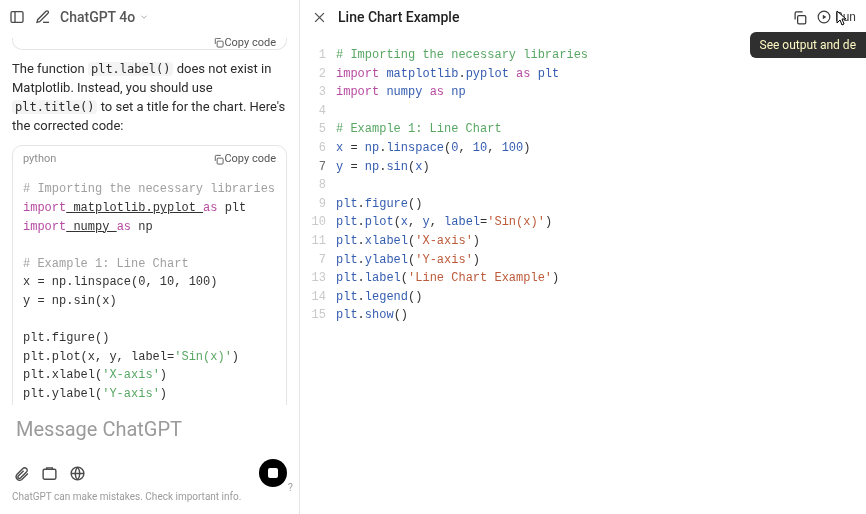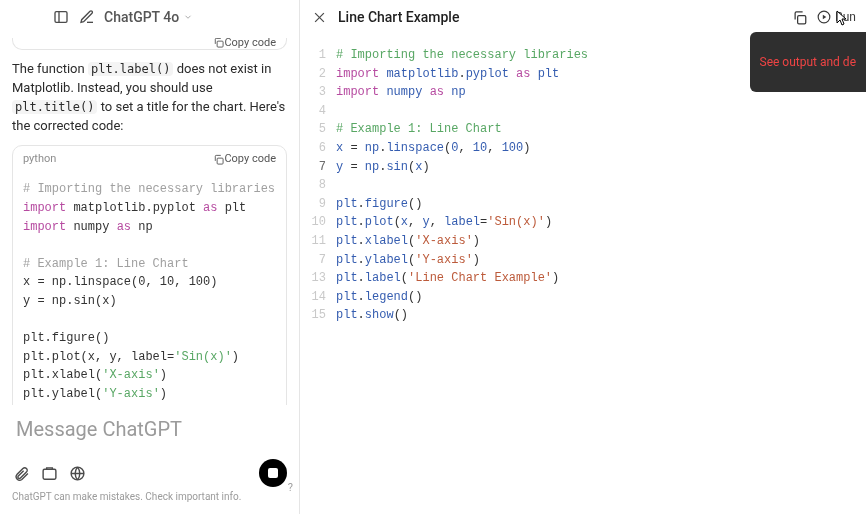--- a/index.html
+++ b/index.html
@@ -10,21 +10,21 @@
   }
   .app { display: flex; height: 100%; }
   
   .left {
     width: 300px; border-right: 1px solid #e5e5e5;
     display: flex; flex-direction: column; height: 100%;
     position: relative;
   }
   .left-header {
     height: 34px; display: flex; align-items: center; padding: 0 8px;
-    gap: 8px; font-size: 14px; margin-left: 44px;
+    gap: 8px; font-size: 14px;
   }
   .hicon { width: 18px; height: 18px; display: flex; align-items: center; justify-content: center; color: #4b4b4b; }
   .model-name { font-weight: 500; color: #565656; }
   .chev { width: 10px; height: 10px; }
   .chat-scroll {
     flex: 1; overflow: hidden; padding: 0 12px 4px 12px;
     font-size: 13px; line-height: 1.45;
   }
   .code-card {
     border: 1px solid #e5e5e5; border-radius: 10px; margin: 4px 0 10px 0;
@@ -40,21 +40,21 @@
   }
   .copy-btn { display: flex; align-items: center; gap: 0; color: #555; font-size: 11px; }
   .code-body {
     padding: 8px 10px 10px 10px;
     font-family: "SFMono-Regular", Consolas, "Liberation Mono", Menlo, monospace;
     font-size: 12px; white-space: pre; line-height: 1.55; color: #333;
     overflow: hidden;
   }
   .tok-cmt  { color: #a0a0a0; }
   .tok-kw   { color: #b64aa0; }
-  .tok-mod  { color: #333; }
+  .tok-mod  { color: #333; text-decoration: underline; }
   .tok-alias{ color: #333; }
   .tok-str  { color: #58a764; }
   .para { margin: 6px 0 10px 0; color: #2b2b2b; }
   .para code.inline {
     font-family: "SFMono-Regular", Consolas, monospace;
     background: #f4f4f4; border-radius: 4px; padding: 0 3px; font-size: 12px;
   }
   .composer {
     border-top: 0; padding: 10px 12px 6px 12px;
   }
@@ -83,22 +83,22 @@
     height: 34px; display: flex; align-items: center; padding: 0 10px;
     gap: 10px; border-bottom: 0;
   }
   .close-x { color: #4b4b4b; }
   .editor-title { font-size: 14px; font-weight: 500; color: #1f1f1f; }
   .right-header-spacer { flex: 1; }
   .hdr-btn { display: flex; align-items: center; gap: 4px; color: #3a3a3a; font-size: 12px; }
   .run-btn svg { vertical-align: middle; }
   .tooltip {
     position: absolute; top: 32px; right: 0;
-    background: #2f2f2f; color: #ef4444; font-size: 12px;
-    padding: 23px 10px; border-radius: 6px 0 0 6px;
+    background: #2f2f2f; color: #fef9c3; font-size: 12px;
+    padding: 6px 10px; border-radius: 6px 0 0 6px;
     white-space: nowrap;
   }
   .editor {
     display: flex; padding: 12px 0 0 0;
     font-family: "SFMono-Regular", Consolas, "Liberation Mono", Menlo, monospace;
     font-size: 12px; line-height: 1.55;
   }
   .gutter {
     width: 36px; text-align: right; color: #c9c9c9;
     padding-right: 10px; user-select: none;

